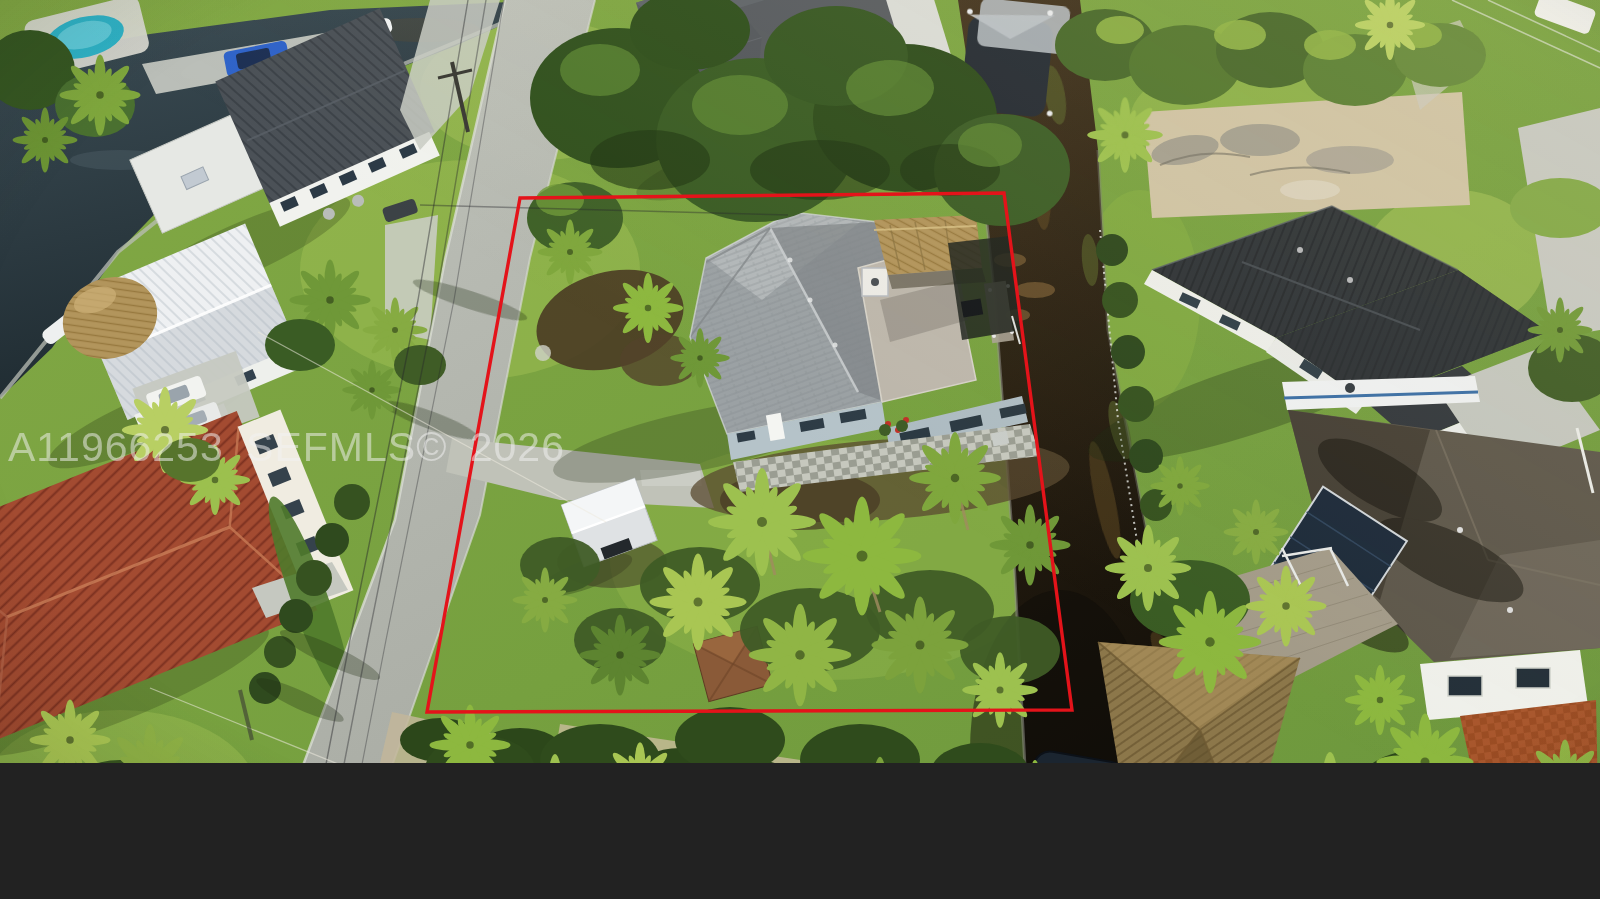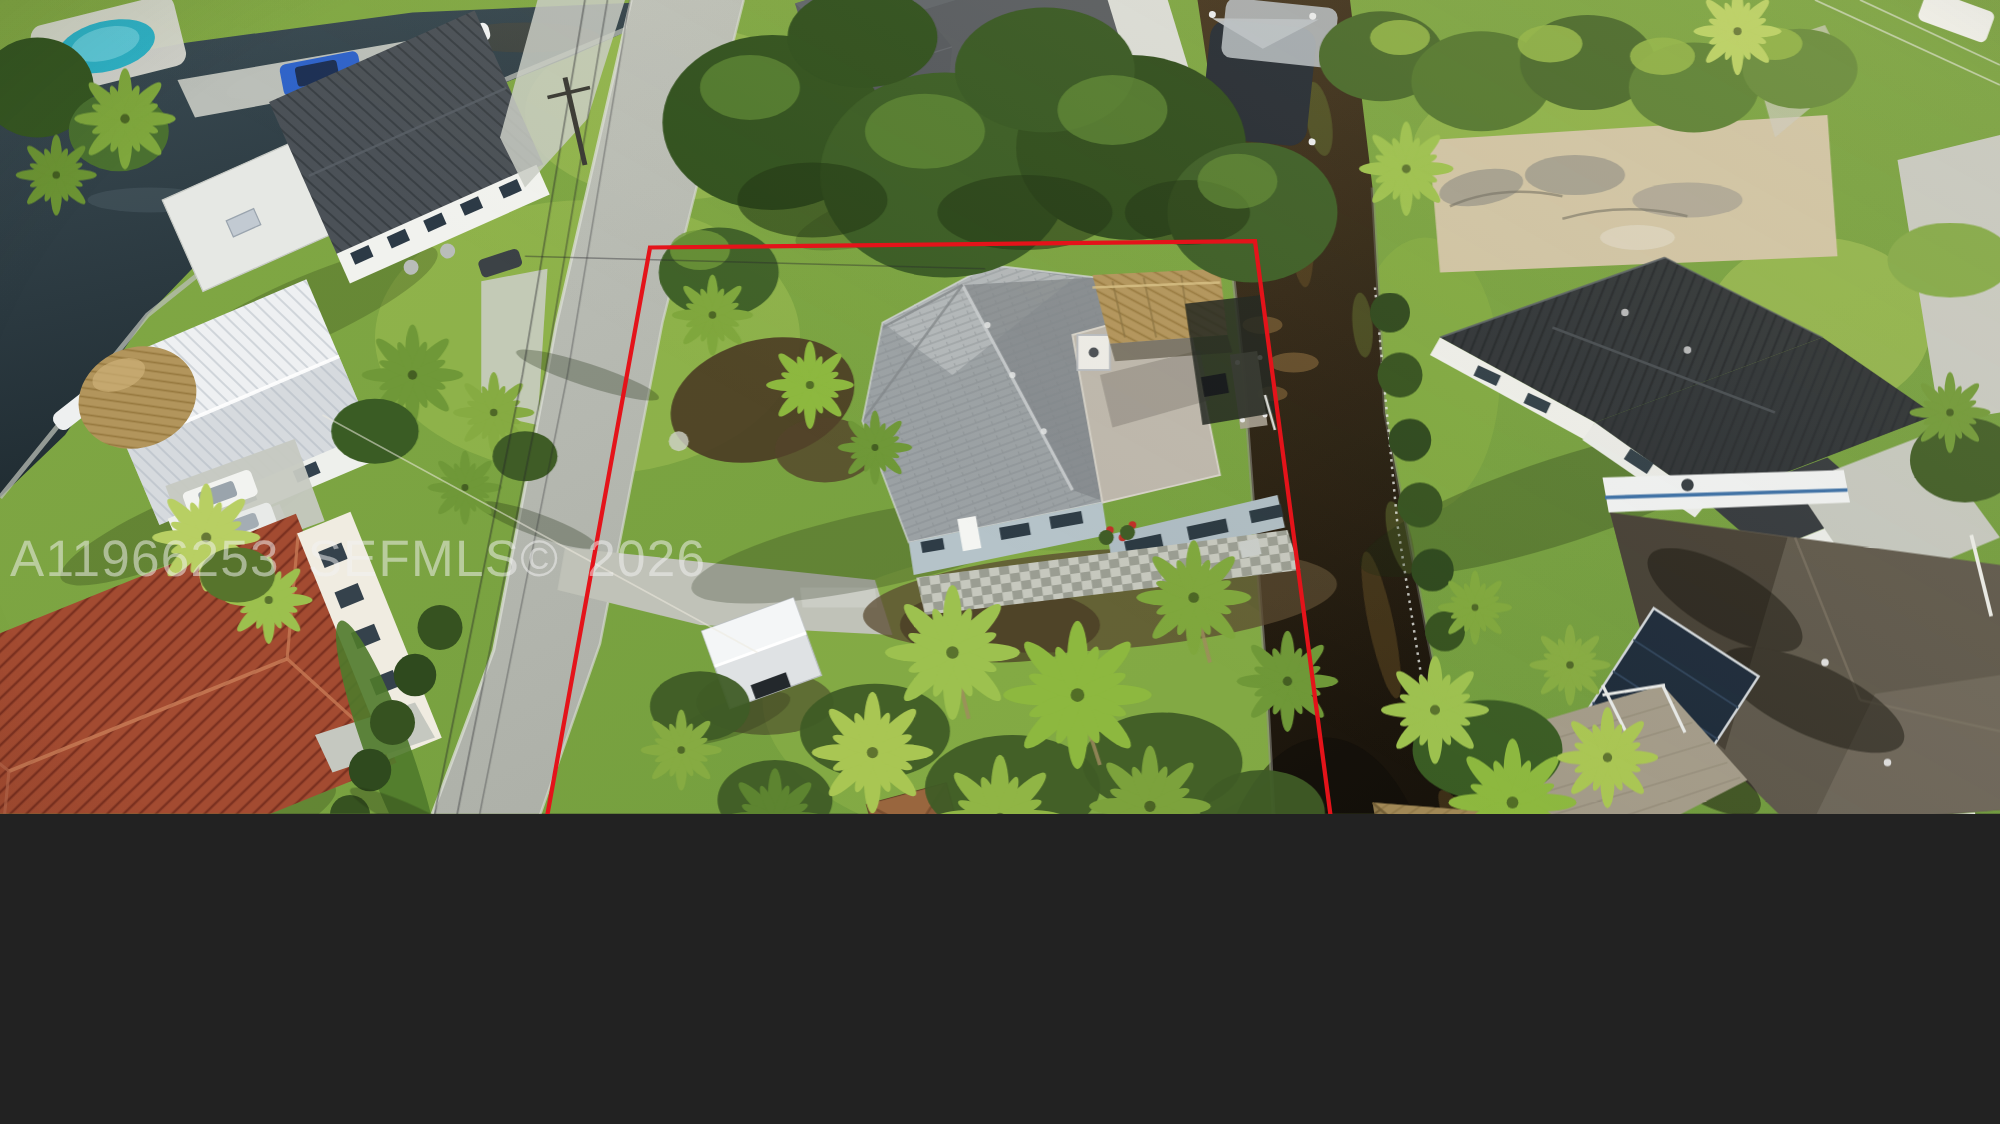--- a/index.html
+++ b/index.html
@@ -1,16 +1,16 @@
 <!DOCTYPE html>
 <html><head>
 <meta charset="utf-8">
 <style>
   html,body{margin:0;padding:0;background:#222;}
-  .stage{position:relative;width:1600px;height:651px;overflow:hidden;font-family:"Liberation Sans",sans-serif;}
+  .stage{position:relative;width:1600px;height:763px;overflow:hidden;font-family:"Liberation Sans",sans-serif;}
   .stage svg{position:absolute;left:0;top:0;display:block;}
   text.wm{font-family:"Liberation Sans",sans-serif;font-weight:400;}
 </style>
 </head>
 <body>
 
 <div class="stage">
 <svg width="1600" height="899" viewBox="0 0 1600 899">
   <defs>
     <linearGradient id="grassG" x1="0" y1="0" x2="1" y2="1">

